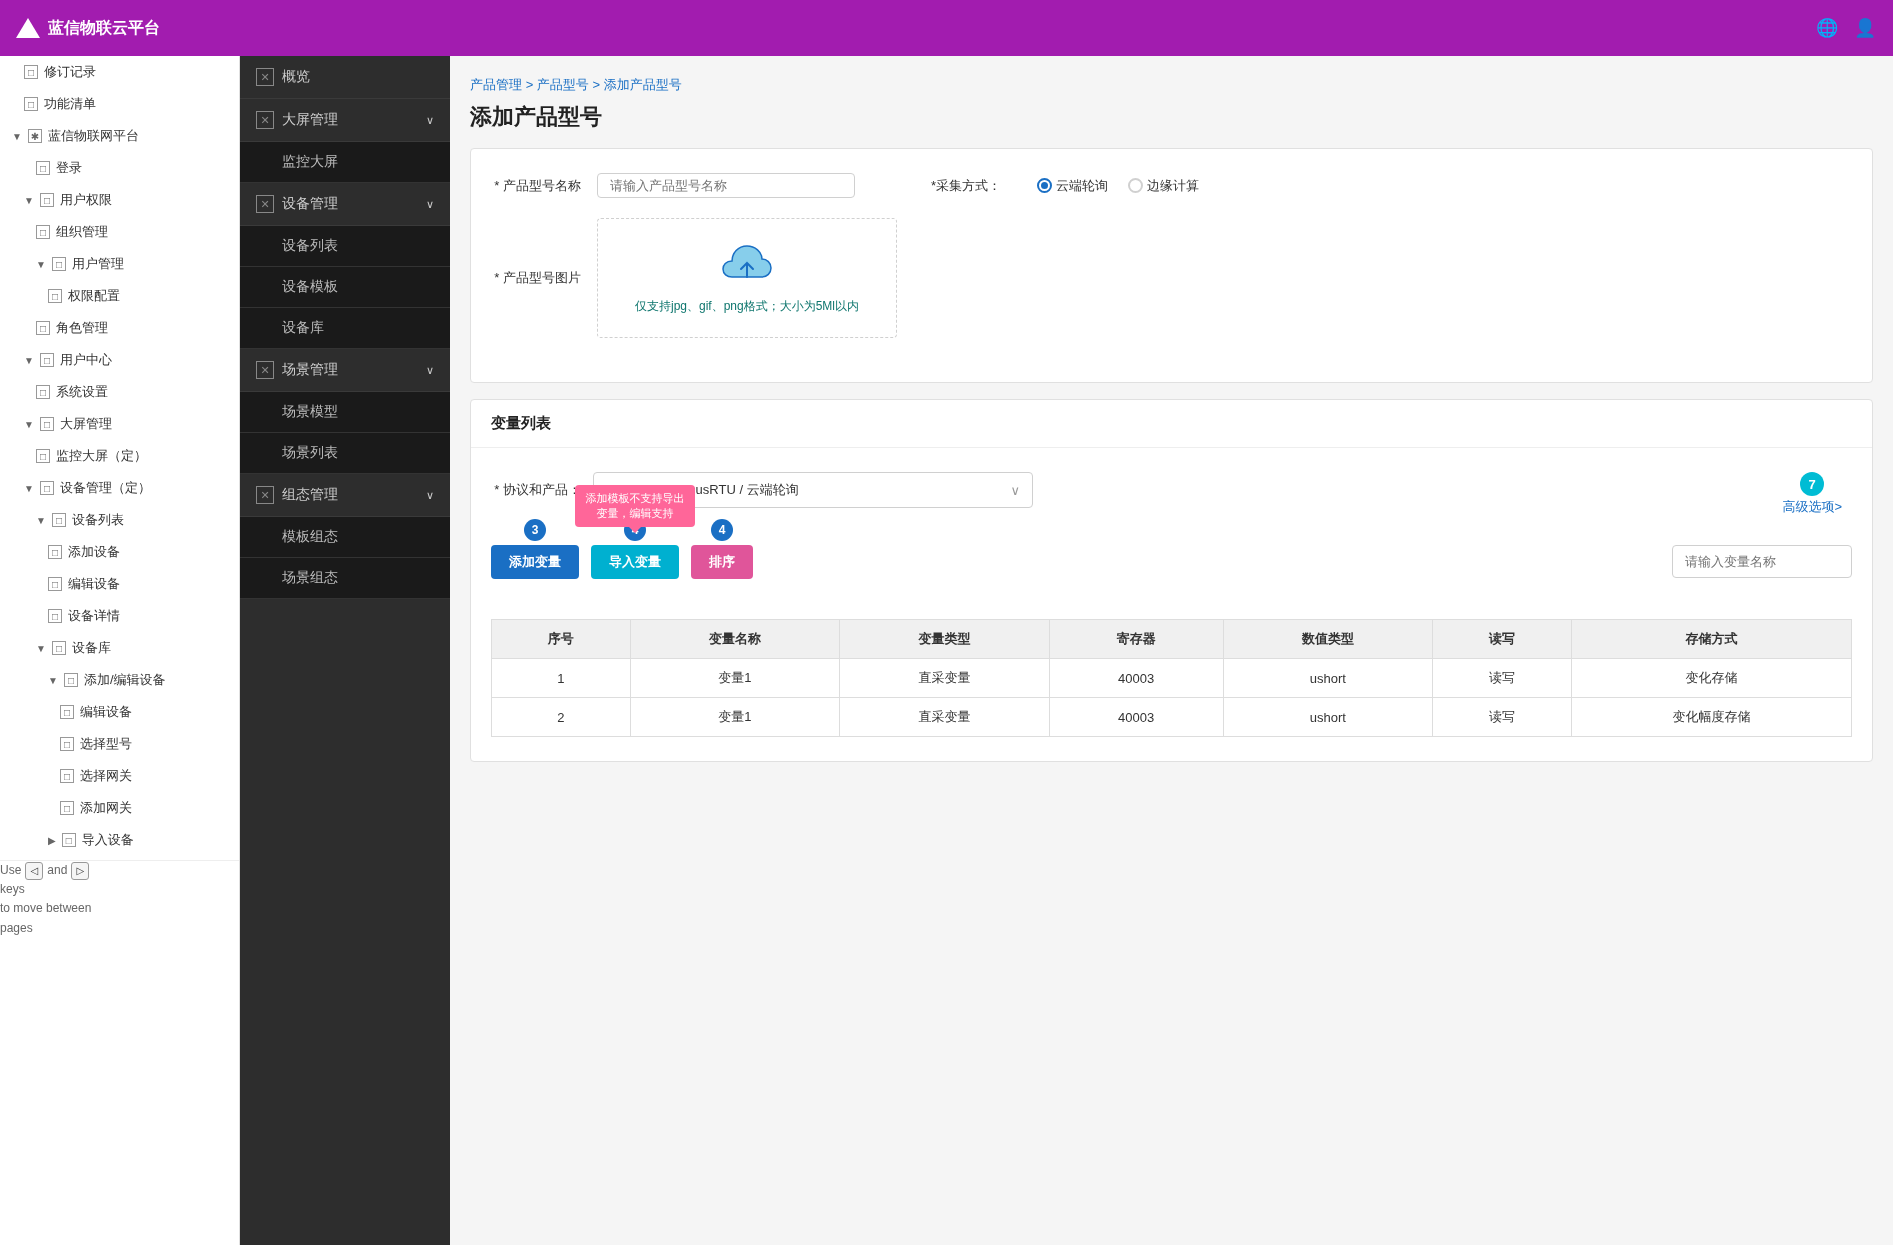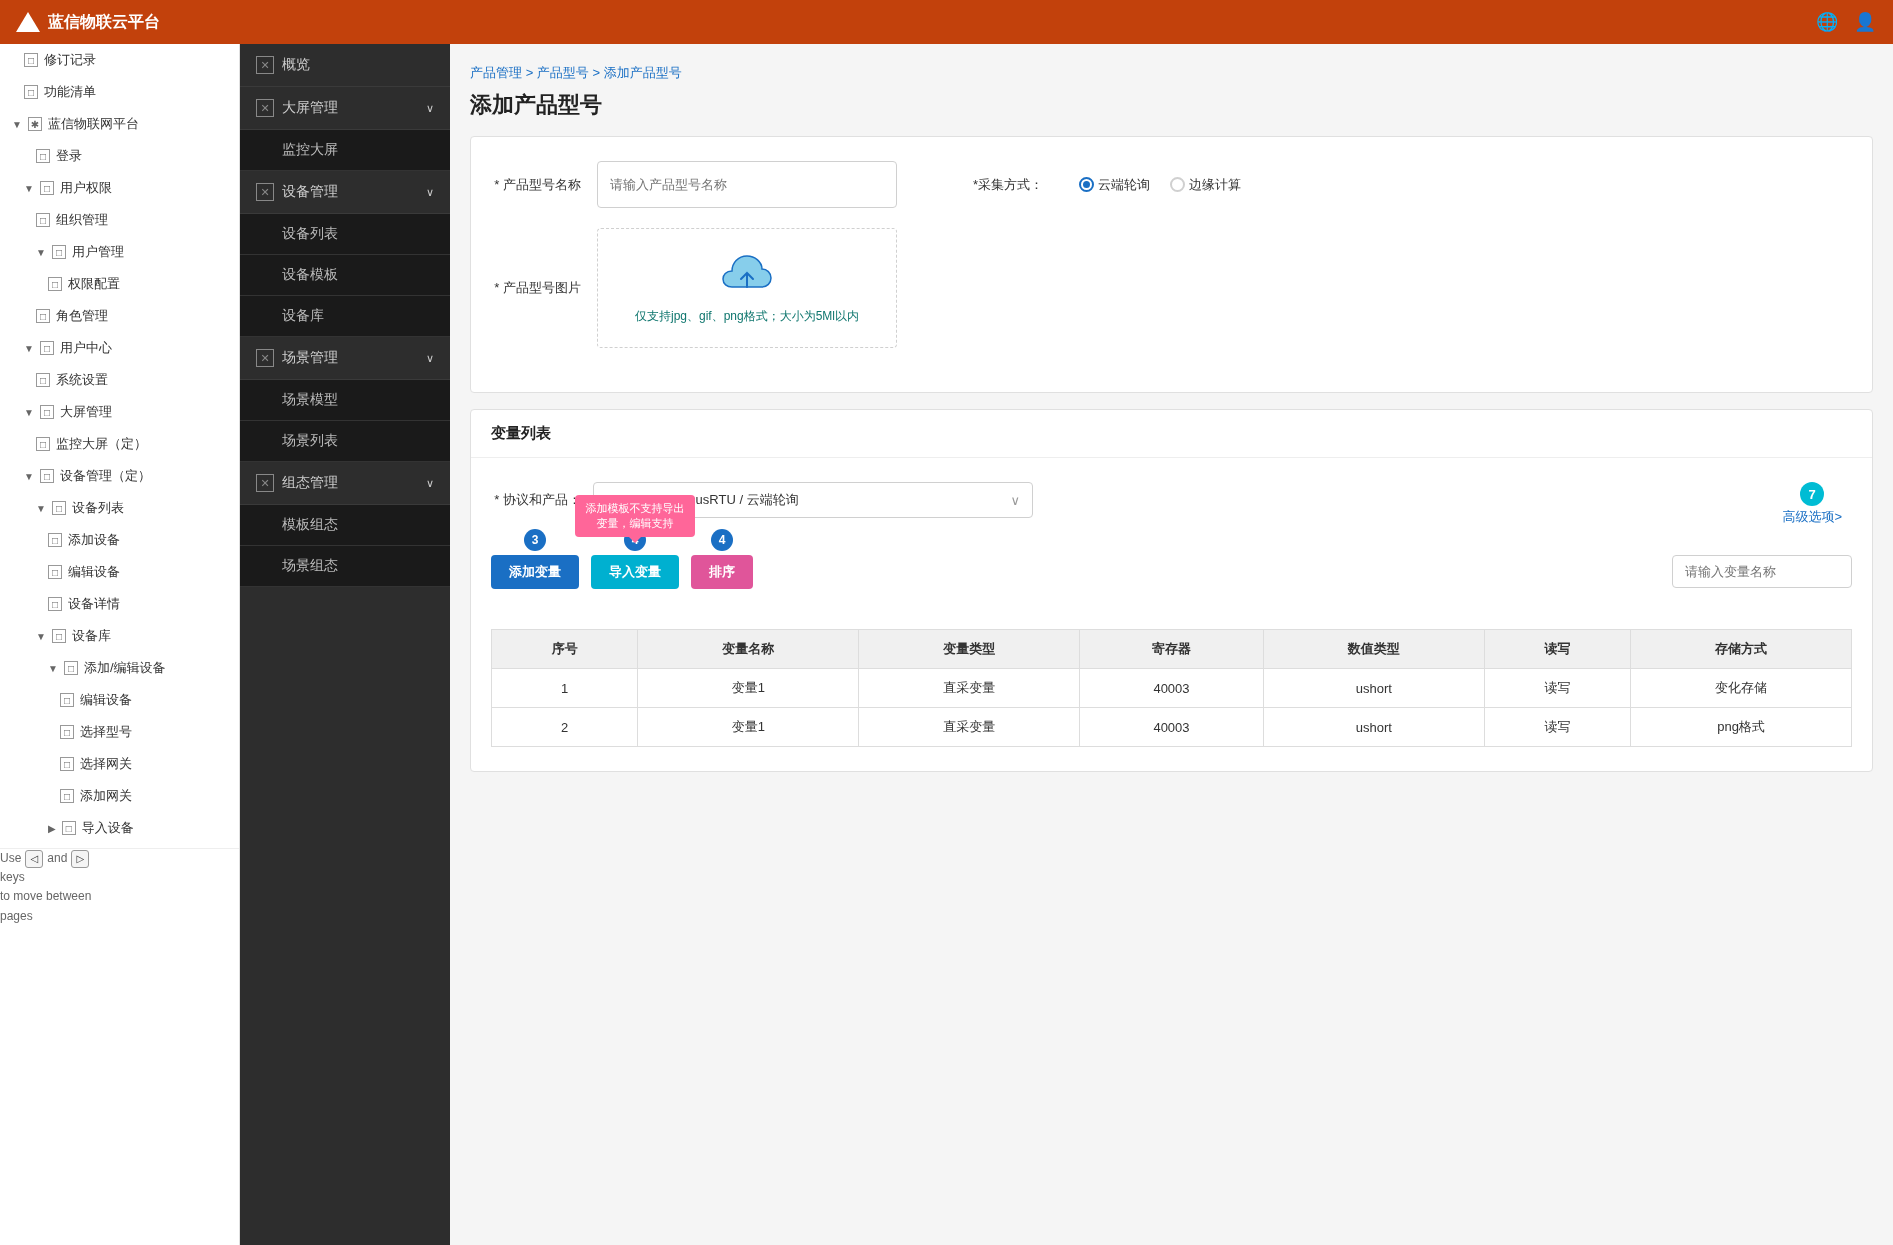--- a/index.html
+++ b/index.html
@@ -1,22 +1,22 @@
 <!DOCTYPE html>
 <html><head>
   <meta charset="utf-8">
   <style>
     * { box-sizing: border-box; margin: 0; padding: 0; }
     body { font-family: 'Microsoft YaHei', Arial, sans-serif; font-size: 13px; background: #f0f2f5; display: flex; flex-direction: column; height: 1245px; overflow: hidden; }
 
     
     .top-header {
-      background: #c2410c;
+      background: #a21caf;
       color: white;
-      height: 44px;
+      height: 56px;
       display: flex;
       align-items: center;
       padding: 0 16px;
       flex-shrink: 0;
       z-index: 100;
     }
     .top-header .logo-area {
       display: flex;
       align-items: center;
       gap: 8px;
@@ -177,23 +177,23 @@
     }
     .form-label {
       color: #333;
       font-size: 13px;
       min-width: 90px;
       text-align: right;
     }
     .form-input {
       border: 1px solid #d0d0d0;
       border-radius: 4px;
-      padding: 15px 12px;
-      font-size: 13px;
-      width: 300px;
+      padding: 4px 12px;
+      font-size: 13px;
+      width: 258px;
       color: #999;
       outline: none;
     }
 
     
     .radio-group {
       display: flex;
       align-items: center;
       gap: 20px;
       margin-left: 20px;
@@ -692,21 +692,21 @@
               <td>读写</td>
               <td>变化存储</td>
             </tr>
             <tr>
               <td>2</td>
               <td>变量1</td>
               <td>直采变量</td>
               <td>40003</td>
               <td>ushort</td>
               <td>读写</td>
-              <td>png格式</td>
+              <td>变化幅度存储</td>
             </tr>
           </tbody>
         </table>
 
       </div>
     </div>
 
   </div>
 </div>
 

